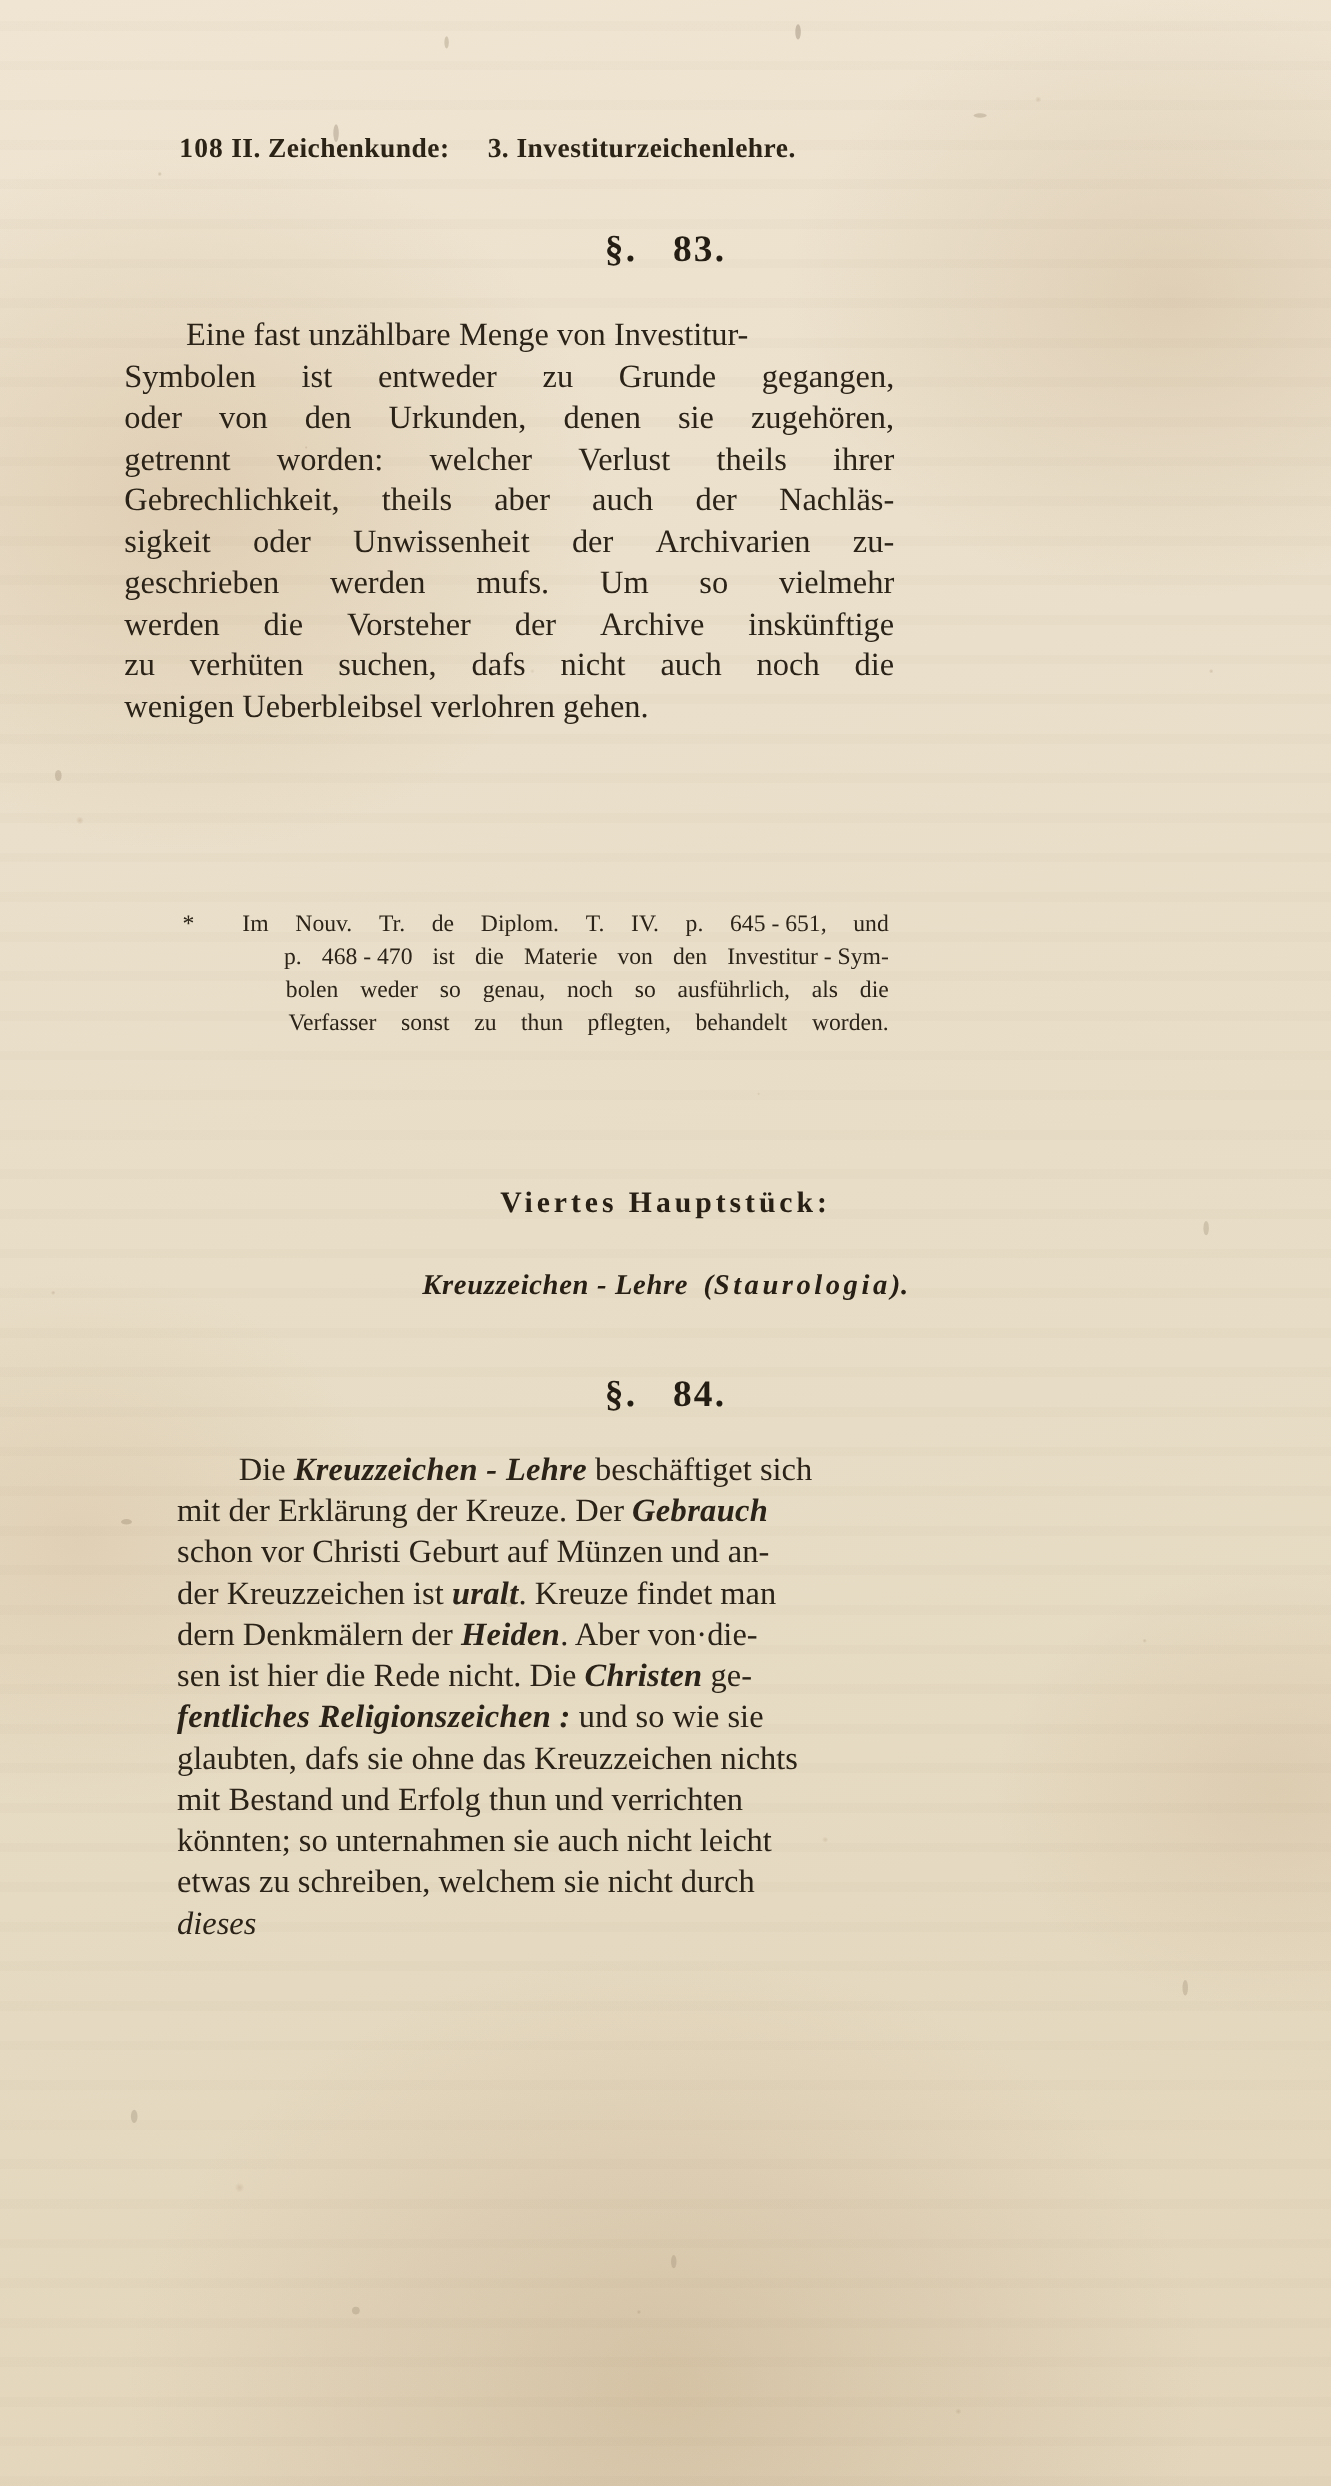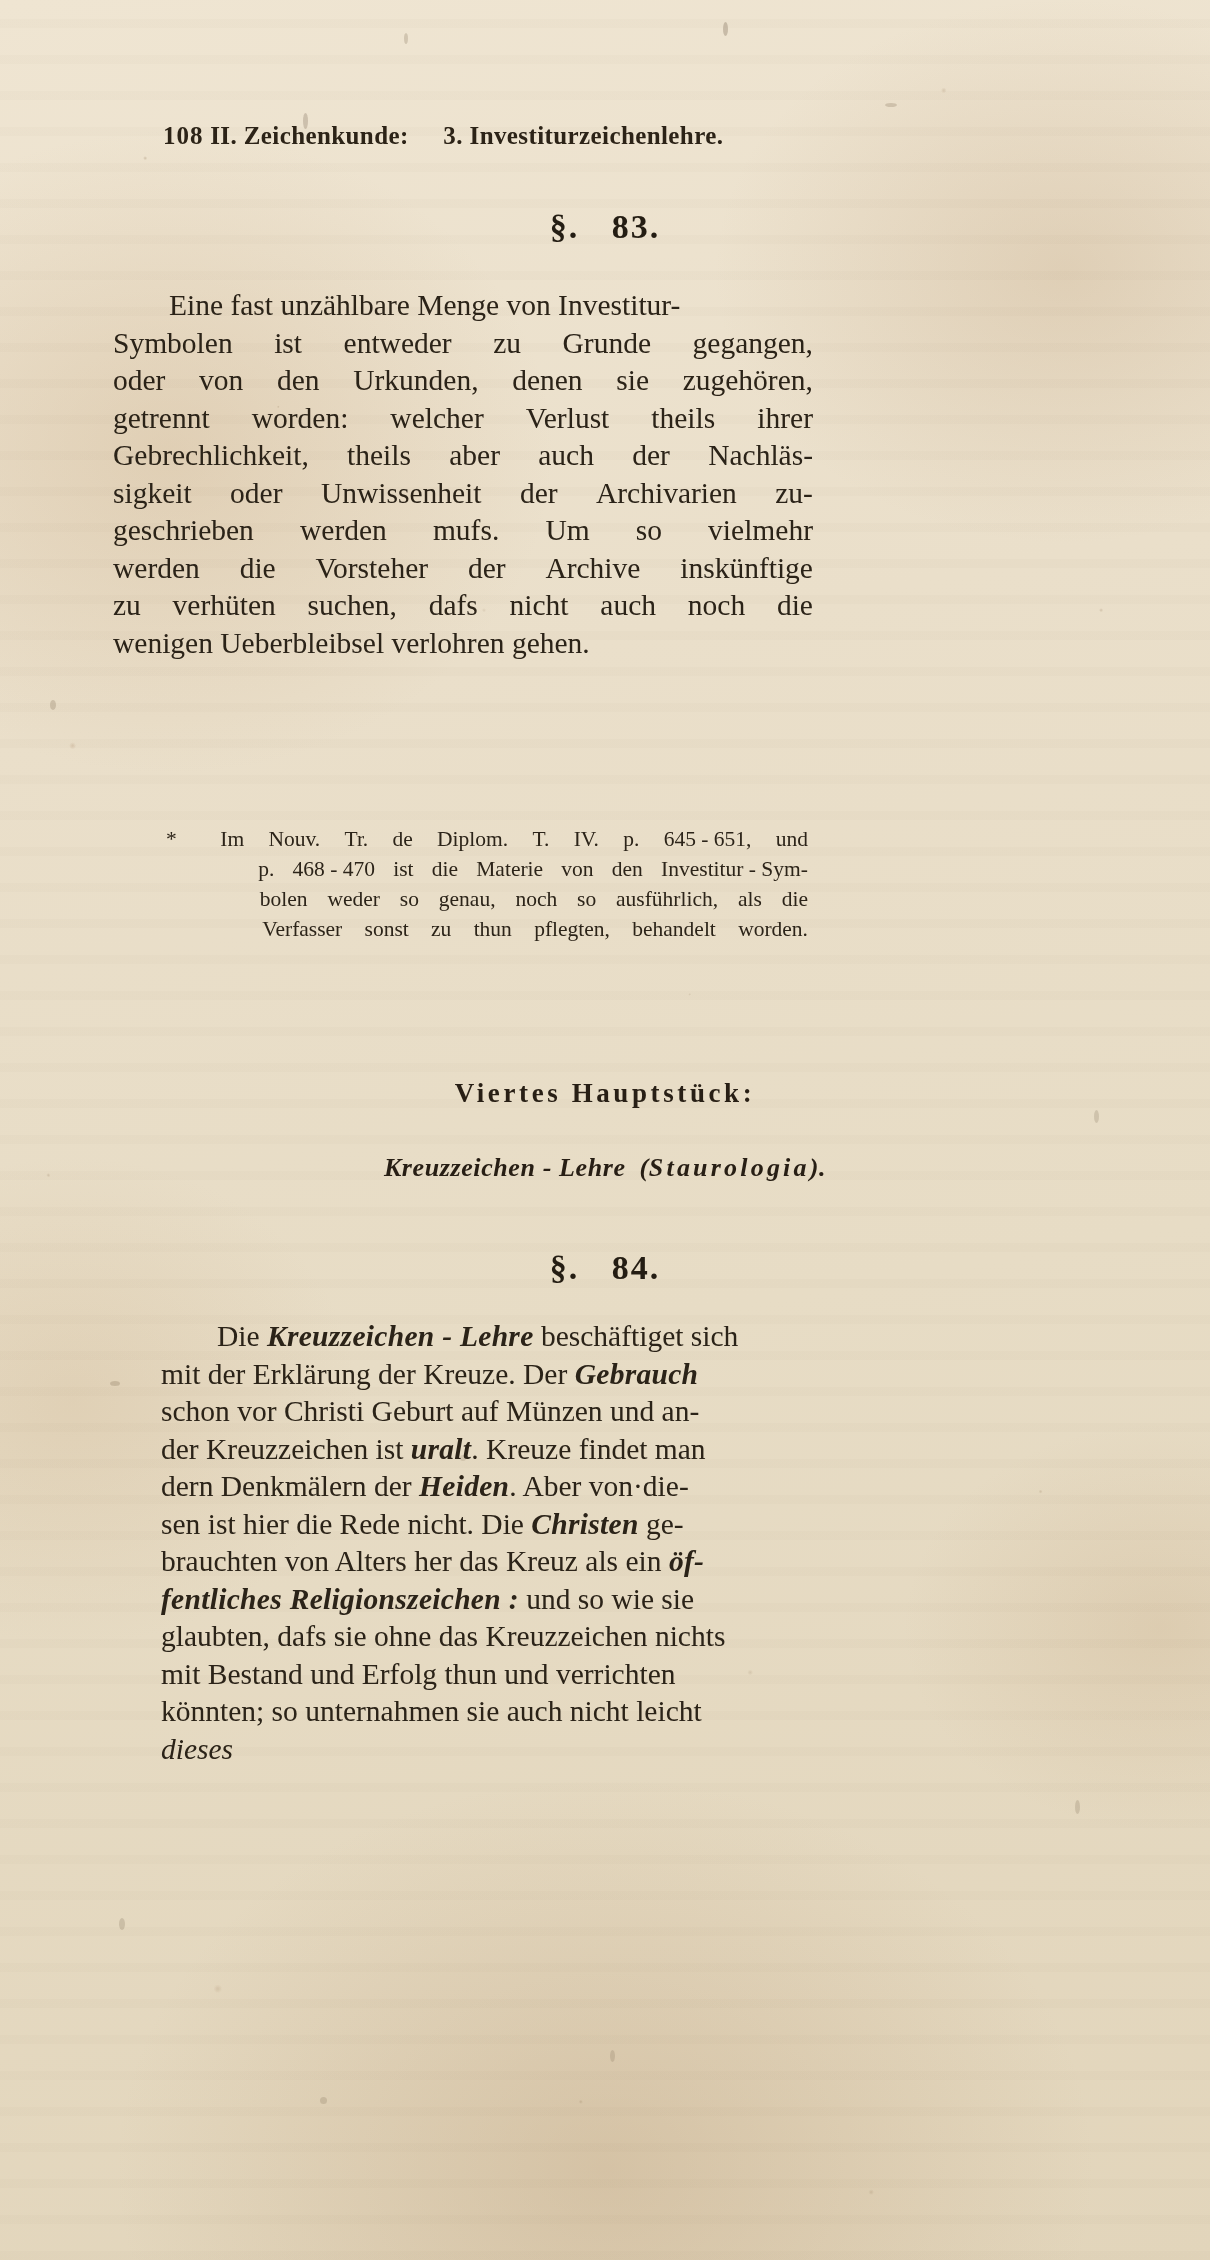--- a/index.html
+++ b/index.html
@@ -352,22 +352,22 @@
       <span>84.</span>
     </div>
 
     <div class="body-block" id="body-84">
         <div class="line"><span class="indent"></span><span>Die </span><em class="it">Kreuzzeichen - Lehre</em><span>  beschäftiget sich</span></div>
         <div class="line"><span>mit der Erklärung der Kreuze.   Der </span><em class="it">Gebrauch</em></div>
         <div class="line"><span>schon  vor  Christi  Geburt  auf Münzen  und an-</span></div>
         <div class="line"><span>der Kreuzzeichen ist </span><em class="it">uralt</em><span>.   Kreuze findet man</span></div>
         <div class="line"><span>dern Denkmälern der </span><em class="it">Heiden</em><span>.   Aber von·die-</span></div>
         <div class="line"><span>sen ist hier die Rede nicht.   Die </span><em class="it">Christen</em><span> ge-</span></div>
-        <div class="line"><span>brauchten von Alters her das Kreuz als  ein  </span><em class="it">öf-</em></div>
         <div class="line"><em class="it">fentliches  Religionszeichen :</em><span>   und  so  wie  sie</span></div>
         <div class="line"><span>glaubten, dafs sie ohne das Kreuzzeichen nichts</span></div>
         <div class="line"><span>mit  Bestand  und  Erfolg  thun und  verrichten</span></div>
         <div class="line"><span>könnten; so unternahmen sie auch nicht  leicht</span></div>
+        <div class="line"><span>etwas  zu  schreiben,   welchem  sie  nicht  durch</span></div>
         <div class="line last">dieses</div>
       </div>
 
   </div>
 </div>
 
 </body></html>

